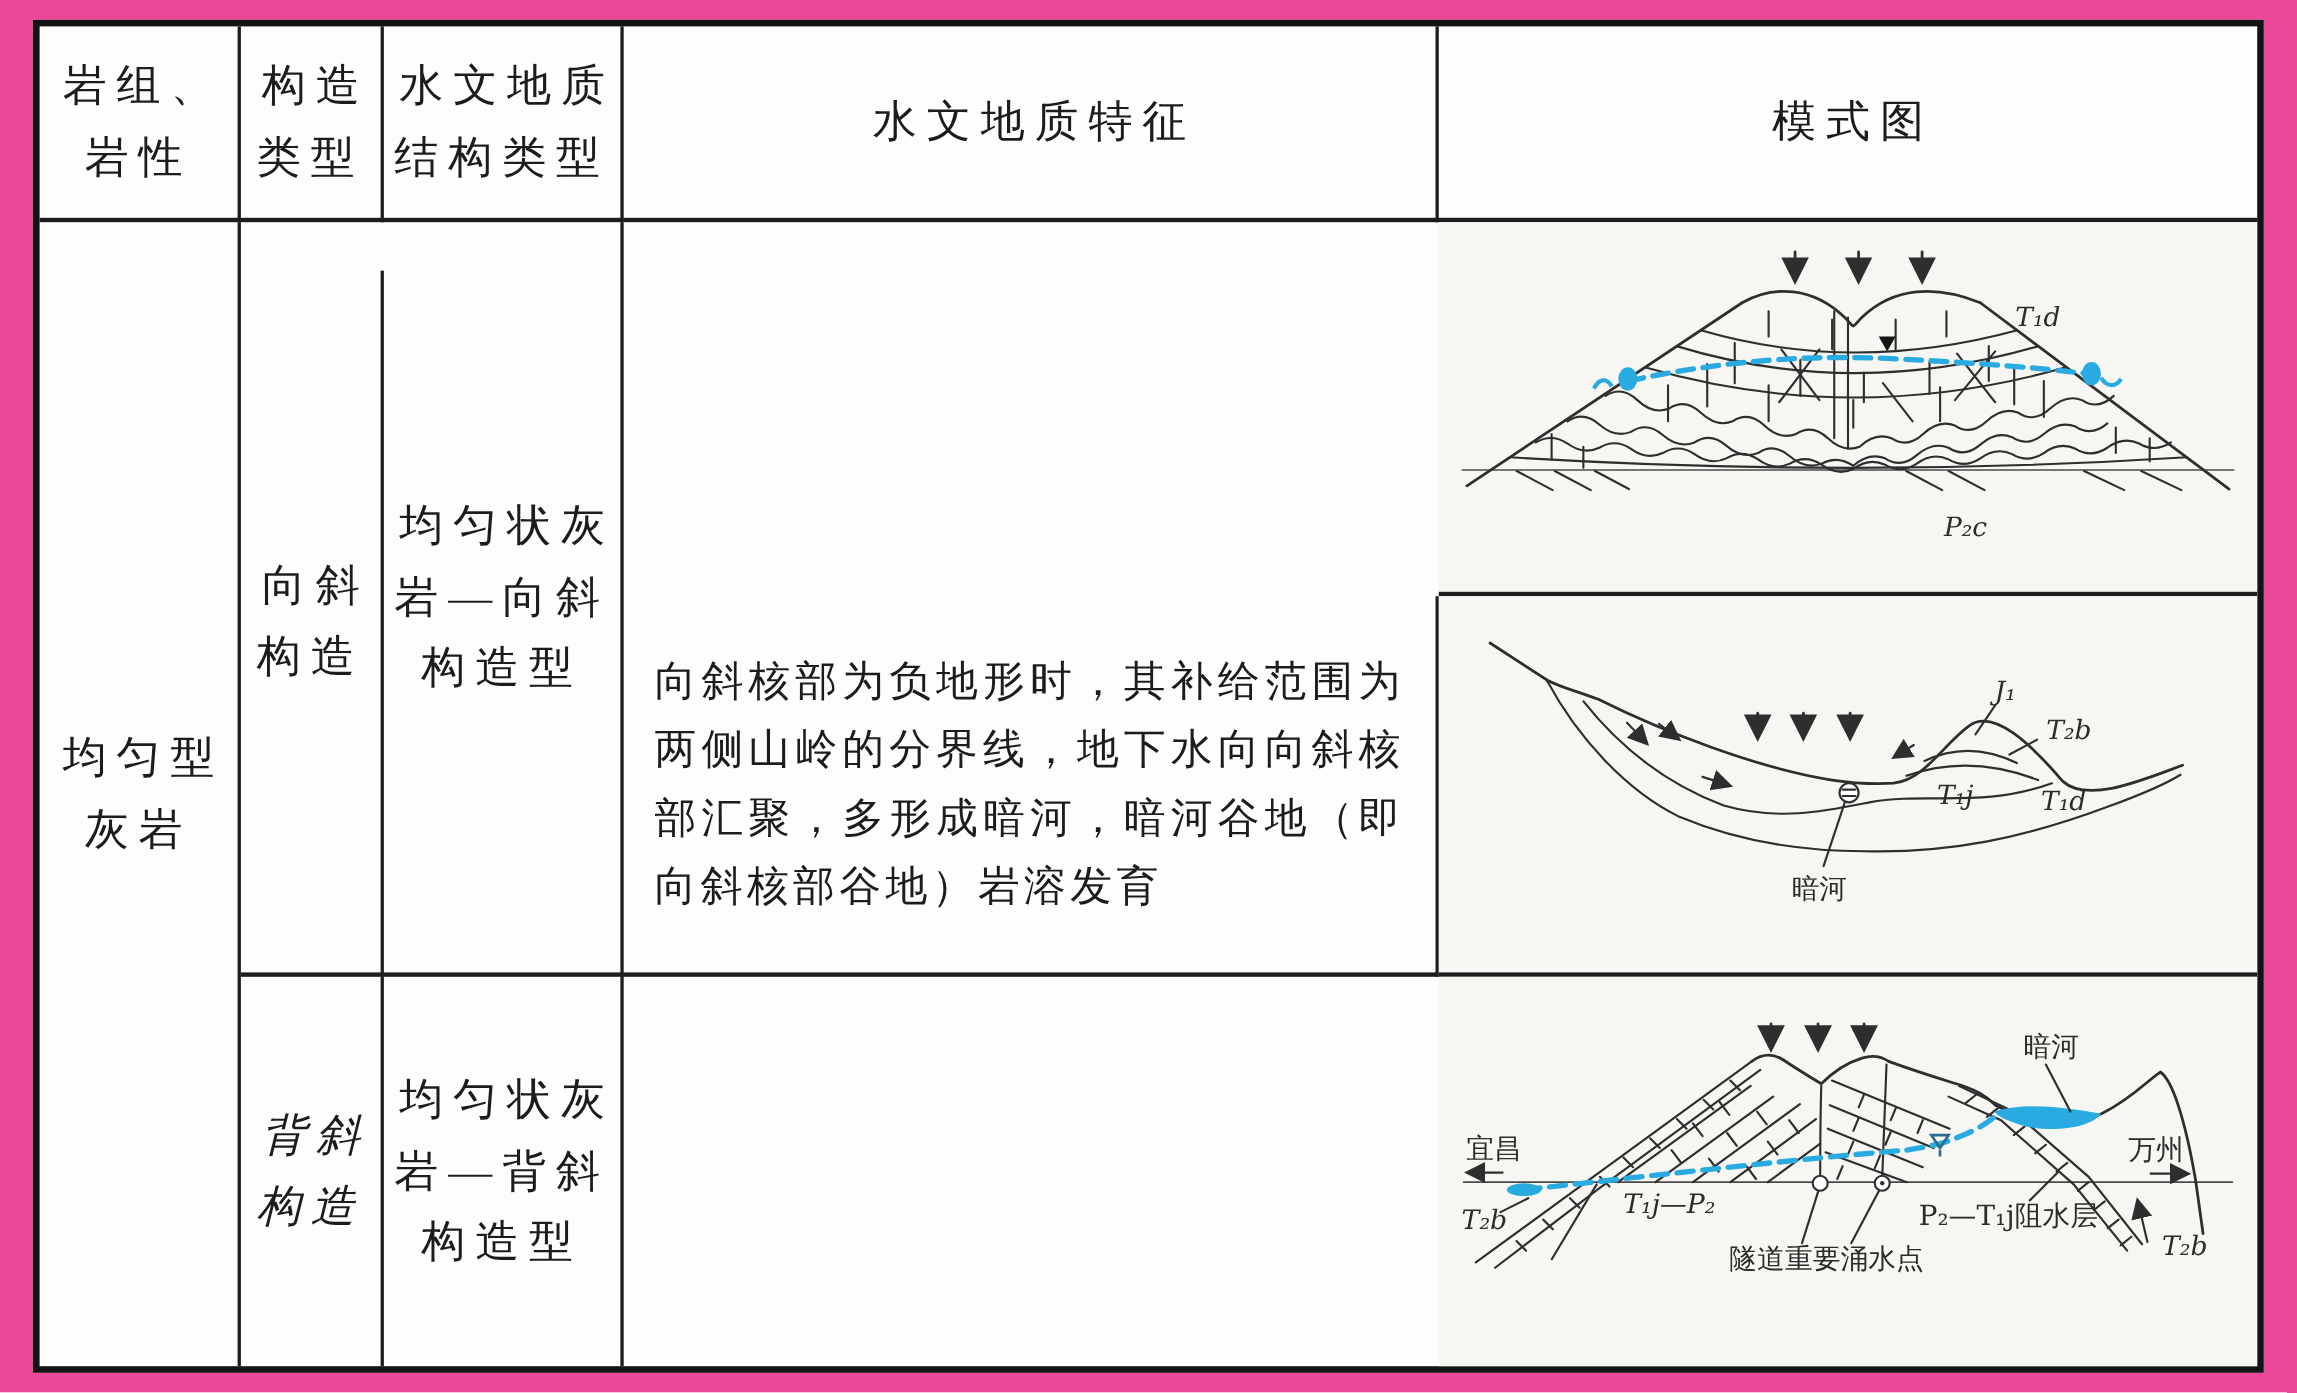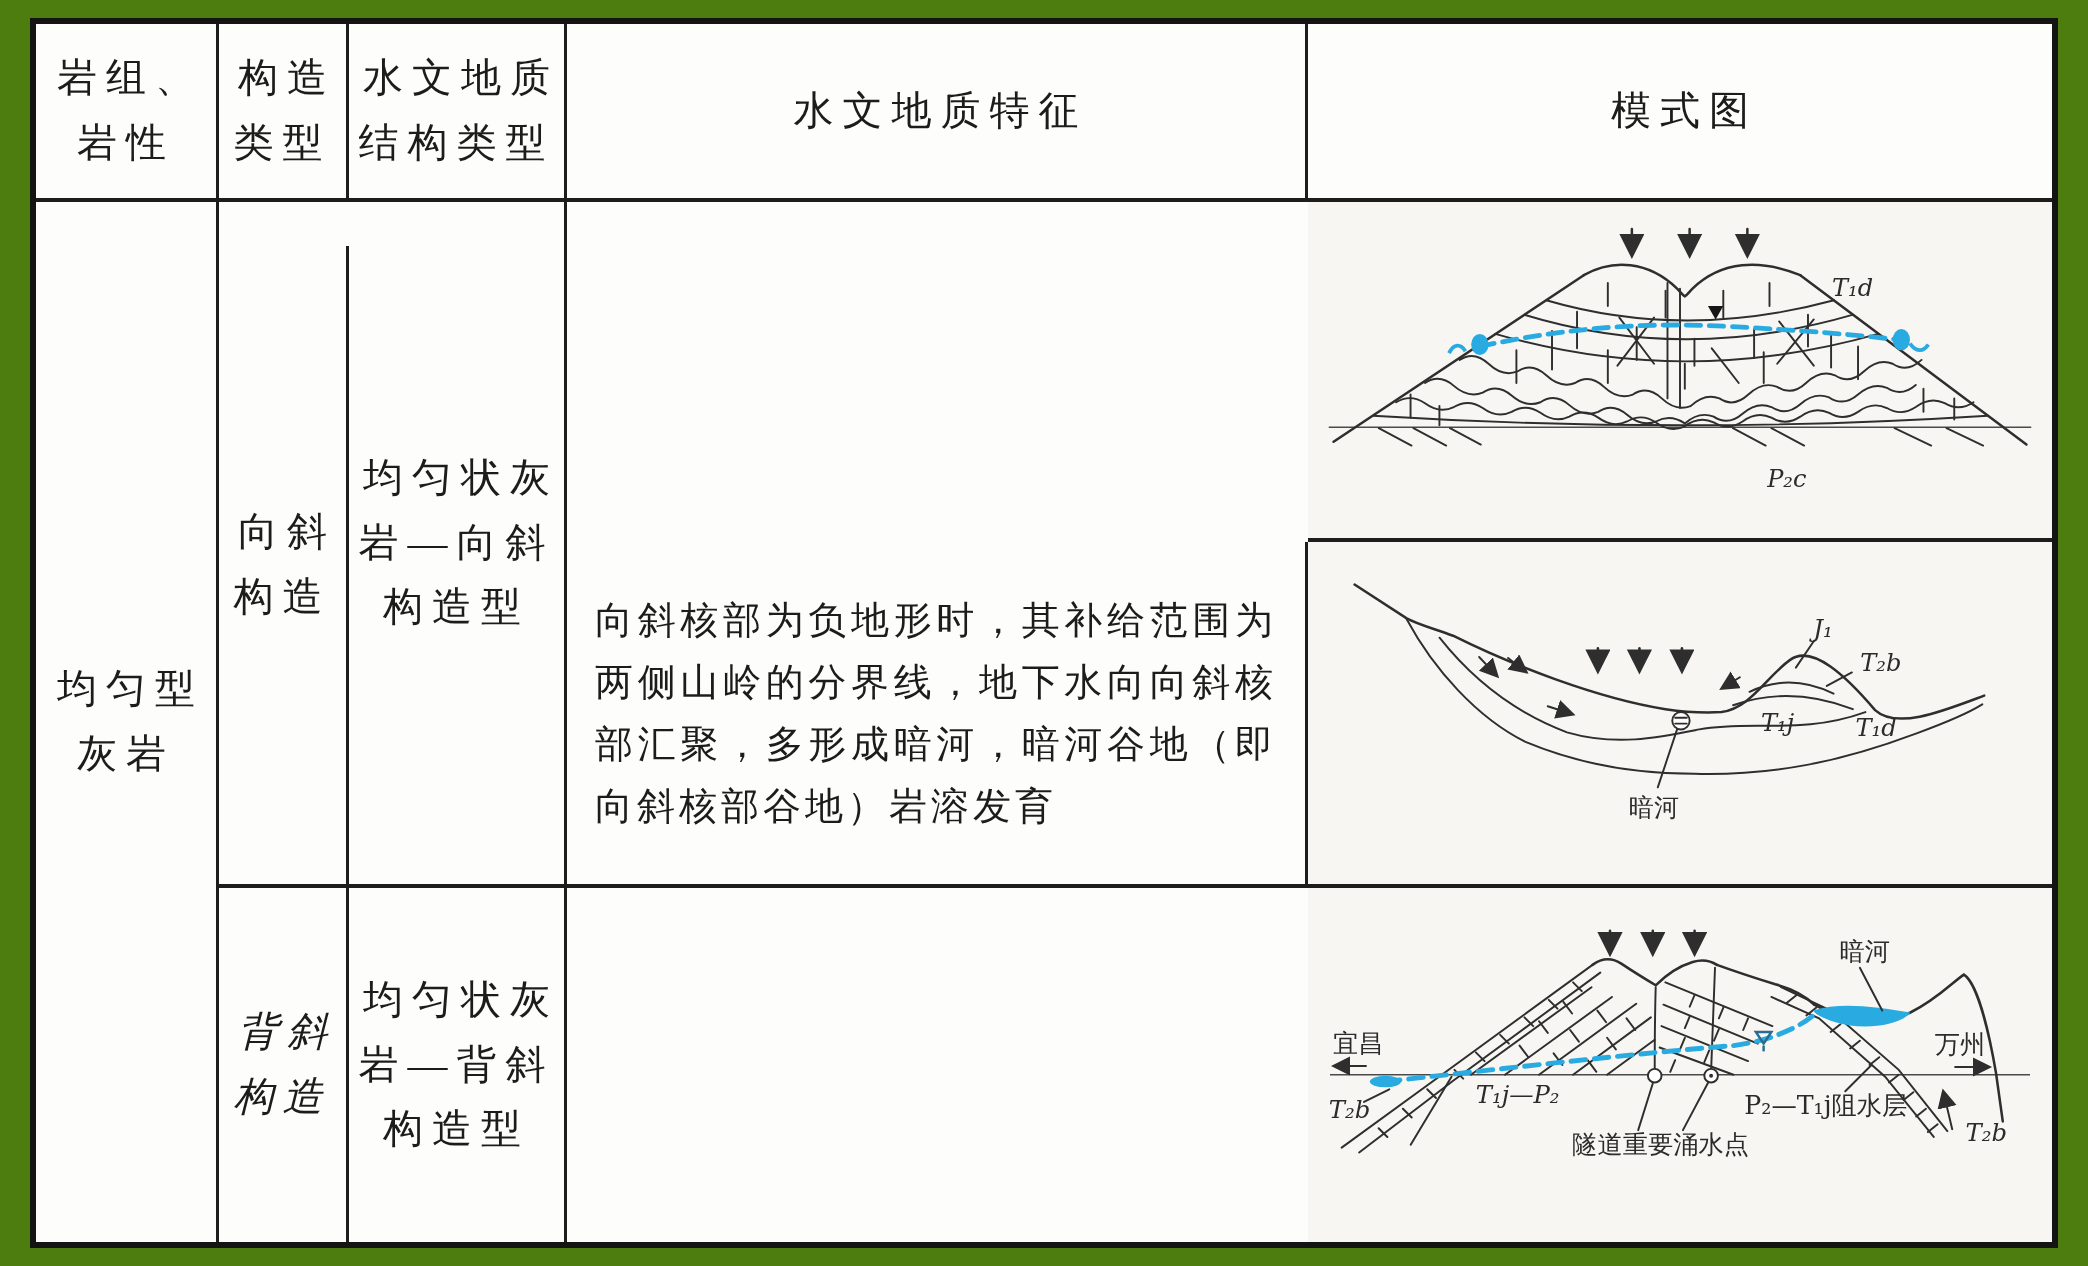--- a/index.html
+++ b/index.html
@@ -1,16 +1,16 @@
 <!DOCTYPE html>
 <html><head>
 <meta charset="utf-8">
 <style>
   html,body{margin:0;padding:0;background:#fff;}
-  #page{position:relative;width:2088px;height:1266px;background:#4d7c0f;overflow:hidden;
+  #page{position:relative;width:2088px;height:1266px;background:#ec4899;overflow:hidden;
         font-family:"Liberation Serif","DejaVu Serif",serif;color:#1c1c1c;}
   #tbl{position:absolute;left:30px;top:18px;width:2028px;height:1230px;
        border:6px solid #141414;display:grid;box-sizing:border-box;
        grid-template-columns:183px 130px 218px 741px 1fr;
        grid-template-rows:178px 340px 346px 1fr;background:#fdfdfc;}
   .cell{border-right:3px solid #1d1d1d;border-bottom:4px solid #1d1d1d;
         display:flex;align-items:center;justify-content:center;box-sizing:border-box;
         overflow:hidden;}
   .noR{border-right:none;} .noB{border-bottom:none;}
   .ct{white-space:pre-line;text-align:center;font-size:40px;line-height:1.62;

